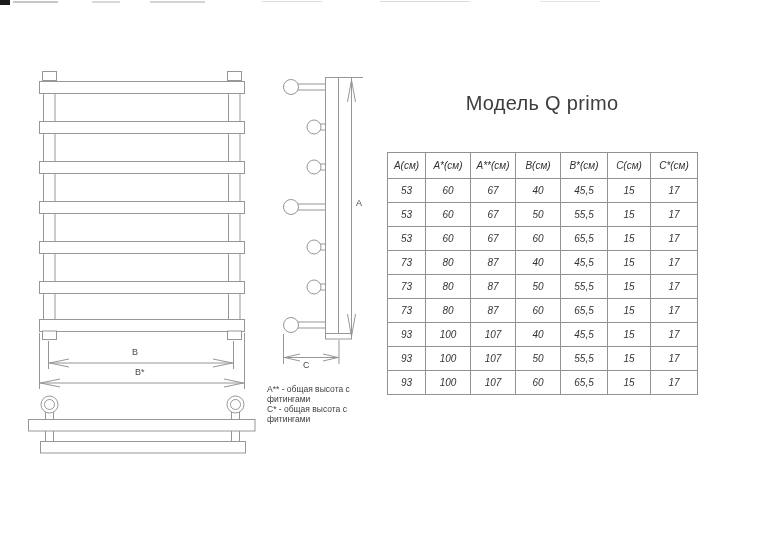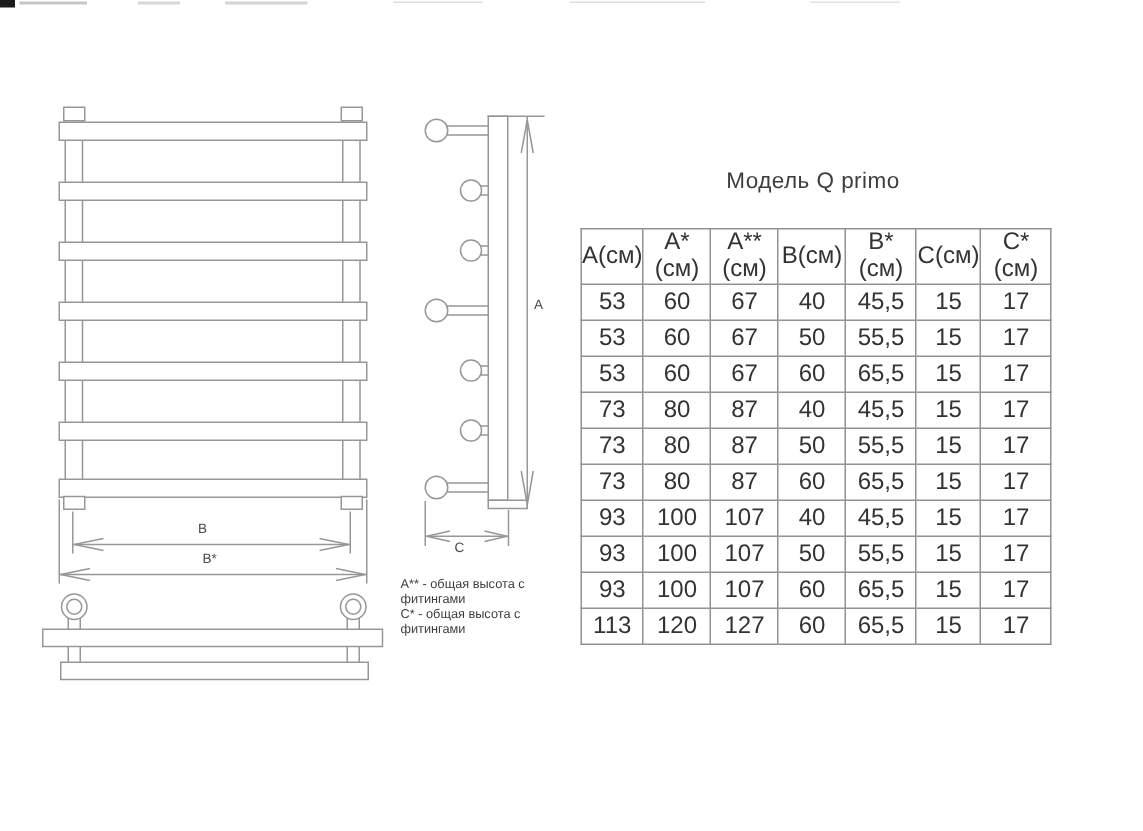--- a/index.html
+++ b/index.html
@@ -16,35 +16,35 @@
   .d3{left:150px;width:55px;background:#d4d4d4;}
   .d4{left:262px;width:60px;background:#dedede;height:1px;}
   .d5{left:380px;width:90px;background:#dcdcdc;height:1px;}
   .d6{left:540px;width:60px;background:#e3e3e3;height:1px;}
 
   
   #drawing{position:absolute;left:0;top:0;width:762px;height:554px;}
 
   
   #title{
-    position:absolute;left:387px;top:112px;width:310px;text-align:center;
-    font-size:15px;color:#3d3d3d;letter-spacing:0.3px;
+    position:absolute;left:387px;top:92px;width:310px;text-align:center;
+    font-size:20px;color:#3d3d3d;letter-spacing:0.3px;
   }
 
   
   .dimlbl{position:absolute;font-size:9px;color:#4a4a4a;}
   #lbl-a{left:356px;top:198px;}
   #lbl-b{left:132px;top:347px;}
   #lbl-bstar{left:135px;top:367px;}
   #lbl-c{left:303px;top:360px;}
 
   
   #spec-table{
     position:absolute;left:387px;top:152px;border-collapse:collapse;
-    table-layout:fixed;font-size:16px;color:#333;
+    table-layout:fixed;font-size:10px;color:#333;font-style:italic;
   }
   #spec-table th,#spec-table td{
     border:1px solid #929292;text-align:center;vertical-align:middle;
     font-weight:normal;padding:0;background:#fff;
   }
   #spec-table th{height:25px;}
   #spec-table td{height:23px;}
   col.c0{width:38px;} col.c1{width:45px;} col.c2{width:45px;} col.c3{width:45px;}
   col.c4{width:47px;} col.c5{width:43px;} col.c6{width:47px;}
 
@@ -265,29 +265,20 @@
         </tr>
         <tr>
           <td>93</td>
           <td>100</td>
           <td>107</td>
           <td>60</td>
           <td>65,5</td>
           <td>15</td>
           <td>17</td>
         </tr>
-        <tr>
-          <td>113</td>
-          <td>120</td>
-          <td>127</td>
-          <td>60</td>
-          <td>65,5</td>
-          <td>15</td>
-          <td>17</td>
-        </tr>
       </tbody>
   </table>
 
   <div id="legend">
       <div class="legend-item">А** - общая высота с
 фитингами</div>
       <div class="legend-item">С* - общая высота с
 фитингами</div>
     </div>
 

